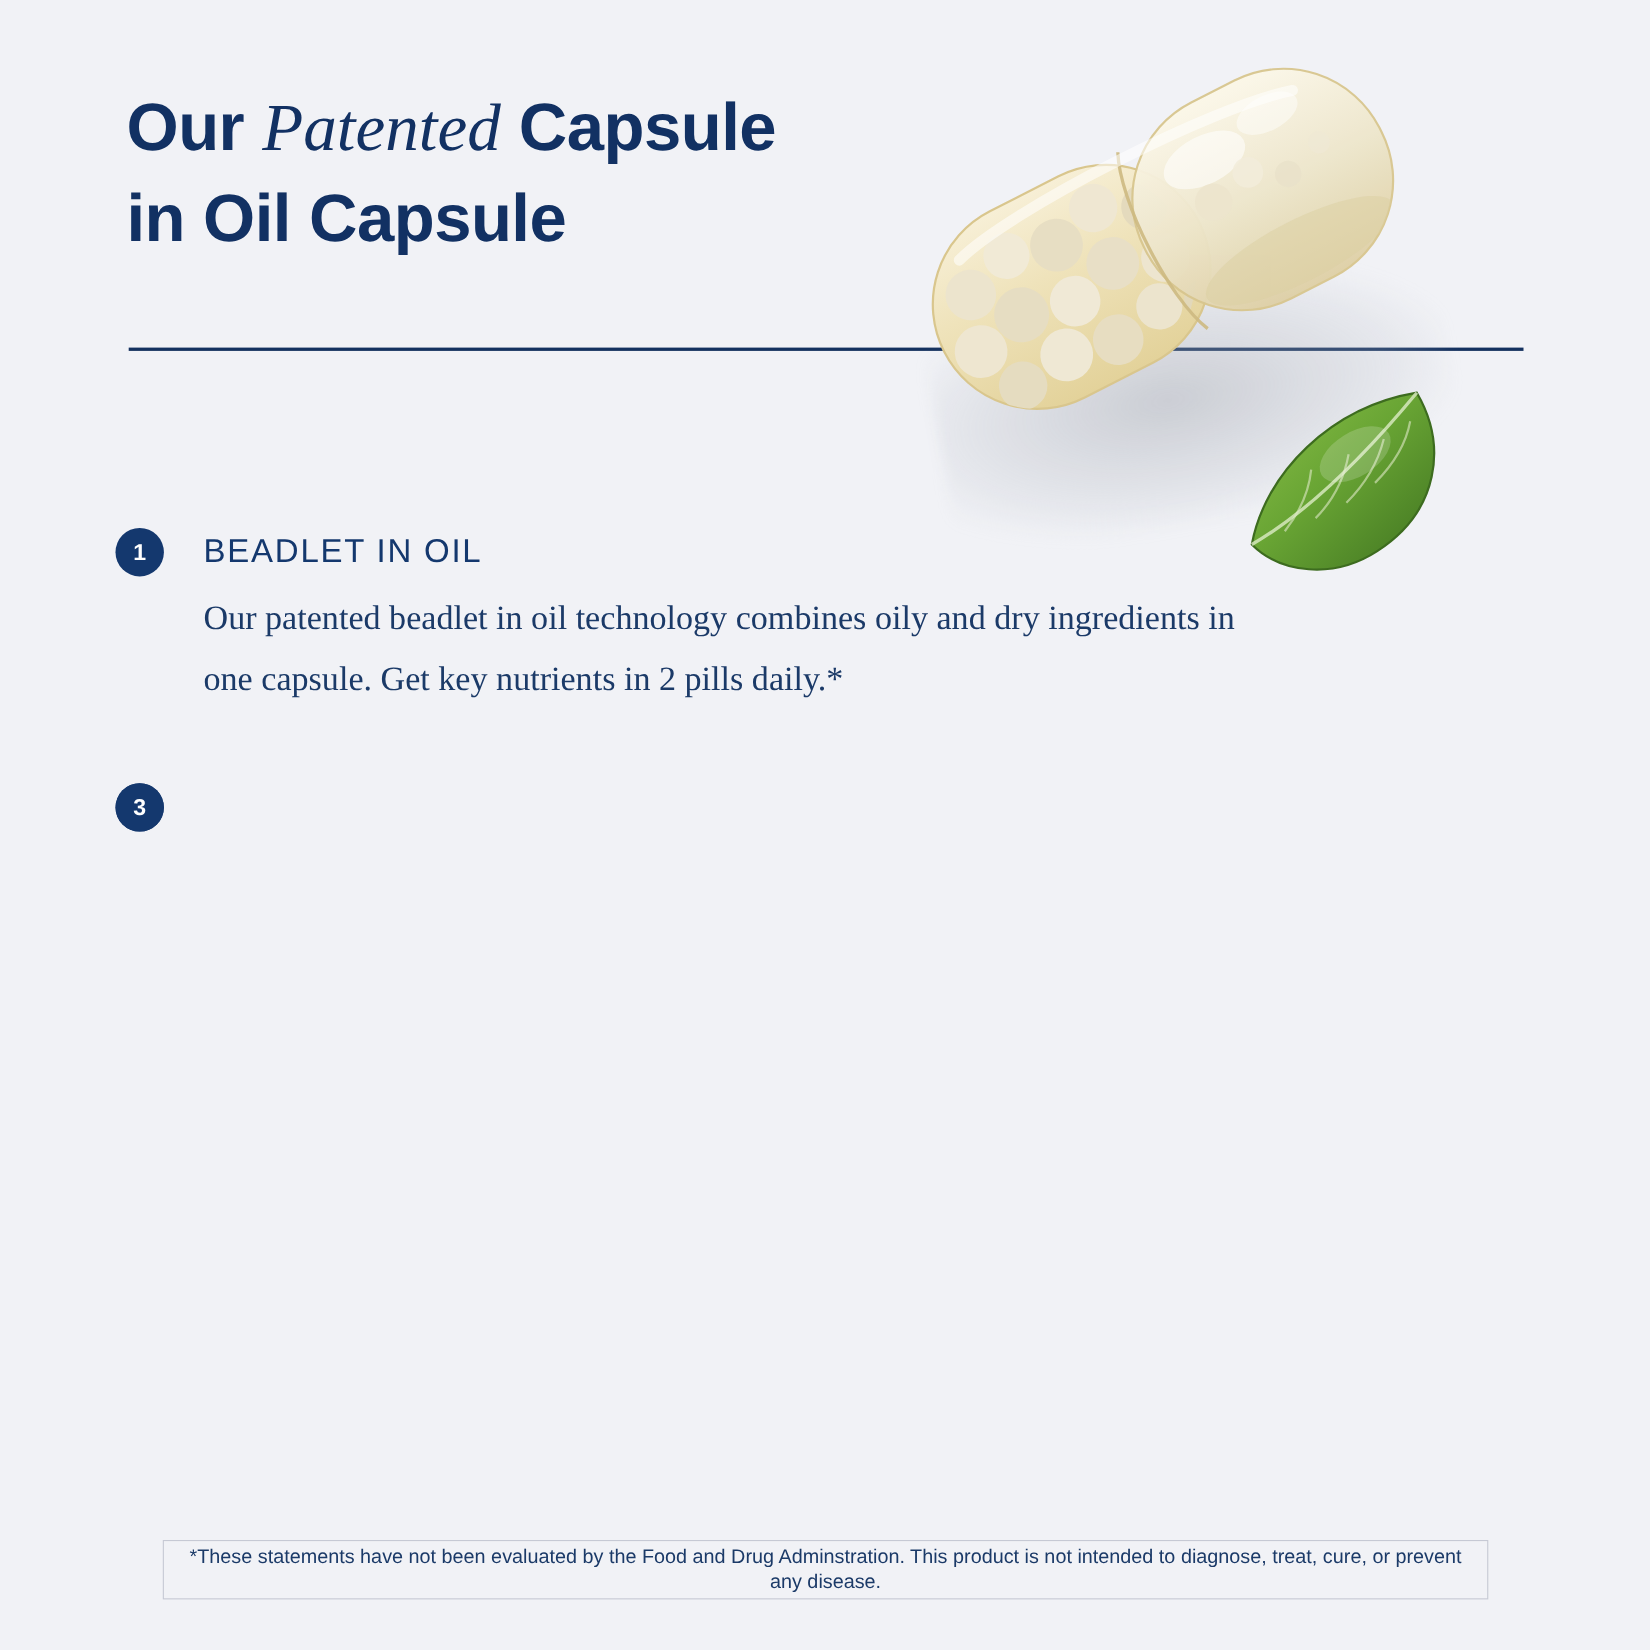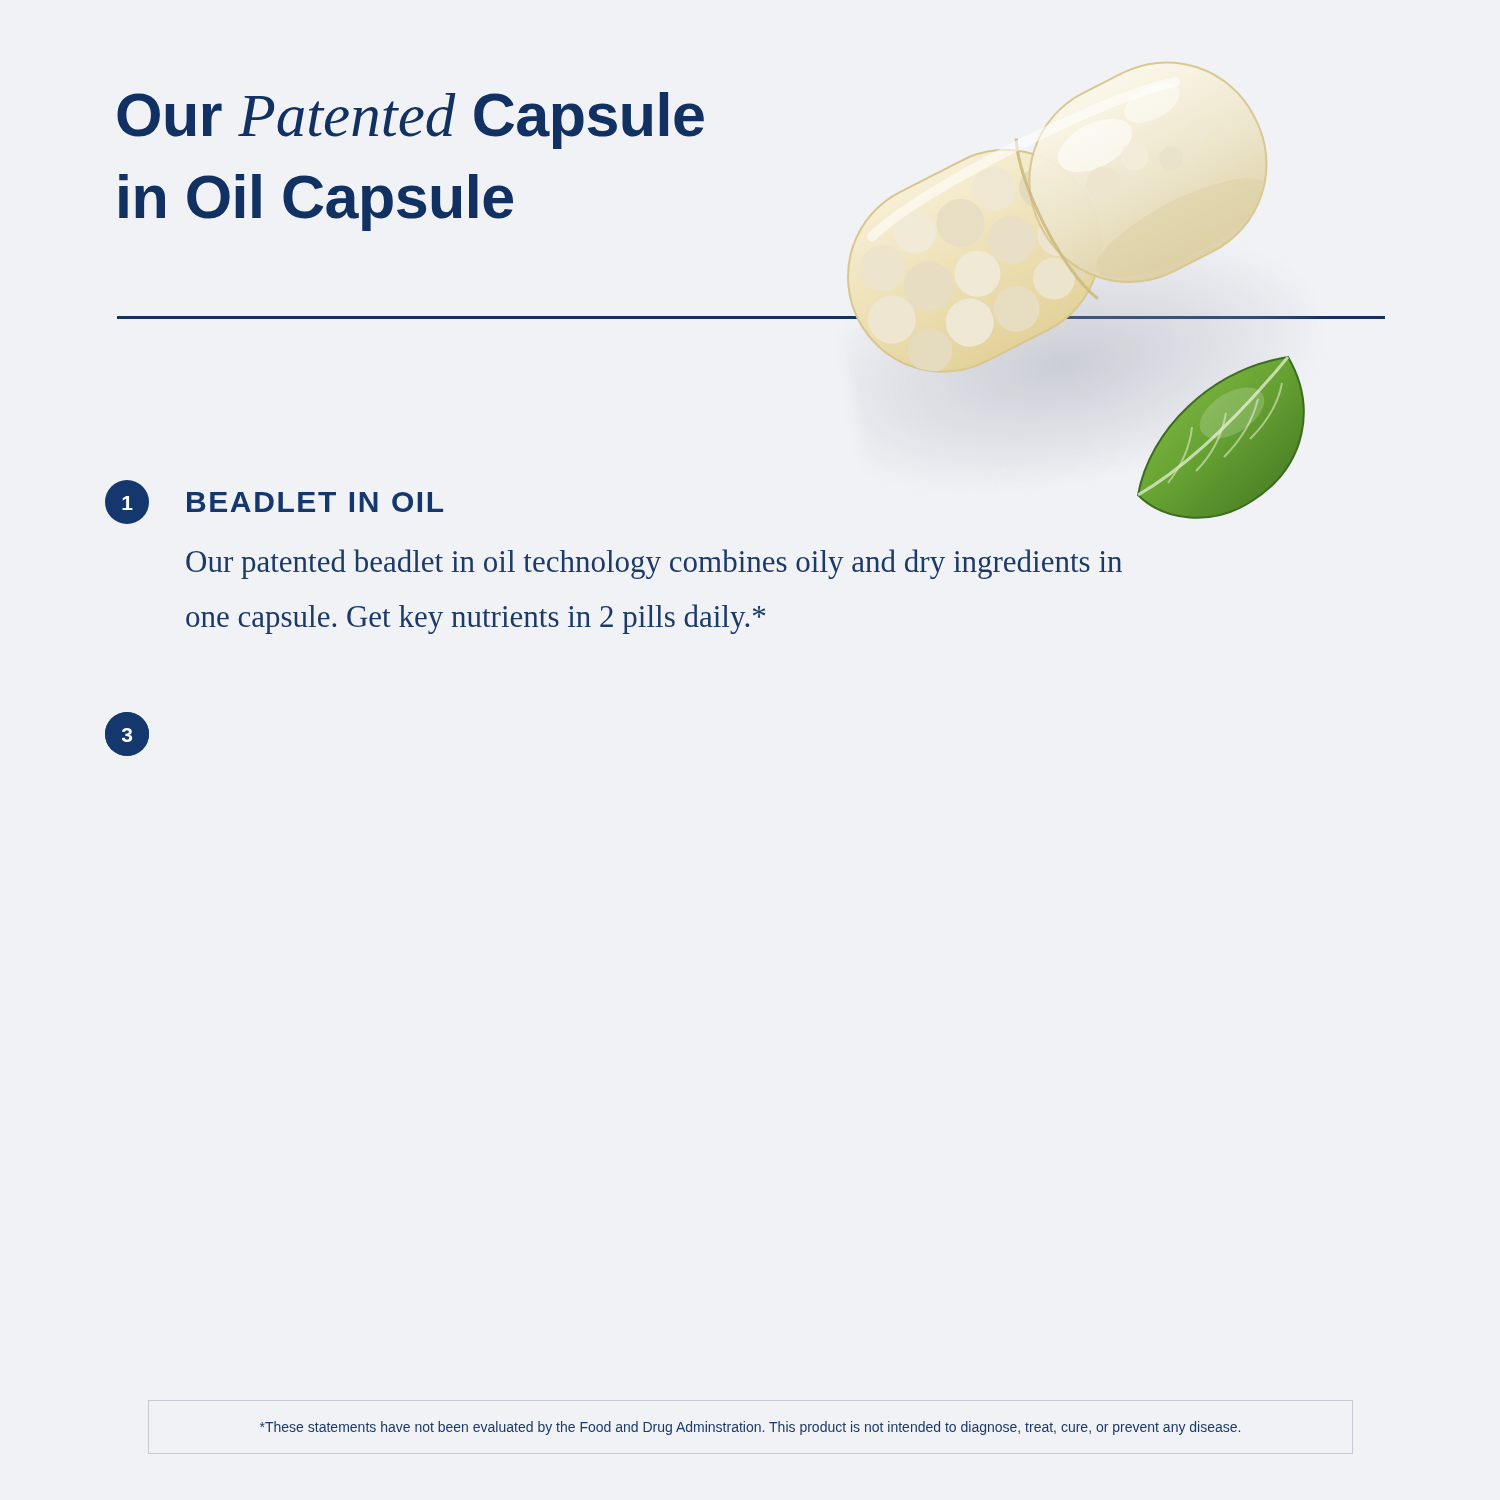--- a/index.html
+++ b/index.html
@@ -113,21 +113,21 @@
     font-size: 21px;
     font-weight: 700;
     display: flex;
     align-items: center;
     justify-content: center;
     line-height: 1;
   }
   .item-head {
     margin: 0 0 14px 80px;
     font-size: 30px;
-    font-weight: 700;
+    font-weight: 400;
     letter-spacing: 1.6px;
     color: #14386e;
     line-height: 1.2;
     padding-top: 22px;
   }
   .item-body {
     margin: 0 13px 0 80px;
     font-family: "Liberation Serif", serif;
     font-size: 31px;
     line-height: 1.78;
@@ -142,21 +142,21 @@
     top: 1400px;
     width: 1205px;
     height: 54px;
     border: 1px solid #c6c9d4;
     display: flex;
     align-items: center;
     justify-content: center;
     box-sizing: border-box;
   }
   .disclaimer-text {
-    font-size: 14px;
+    font-size: 18px;
     color: #1b3a68;
     line-height: 1.3;
     text-align: center;
     padding: 0 14px;
   }
 </style>
 </head>
 <body>
 
 <div class="page">

